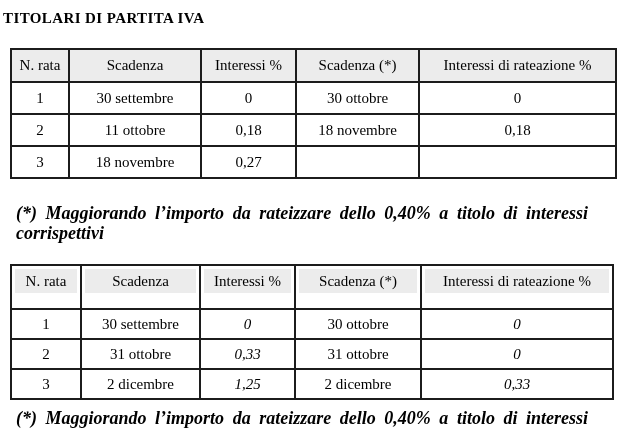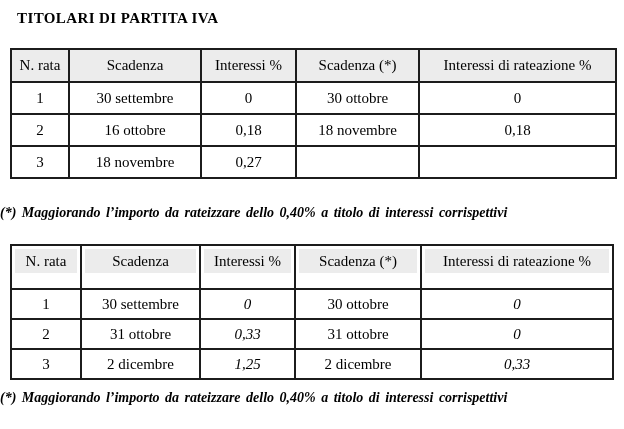--- a/index.html
+++ b/index.html
@@ -14,21 +14,21 @@
   }
   .page {
     position: relative;
     width: 624px;
     height: 429px;
   }
   .doc-title {
     font-weight: bold;
     font-size: 15px;
     letter-spacing: 0.4px;
-    margin-left: 17px;
+    margin-left: 3px;
     white-space: nowrap;
   }
   .title-1 { padding-top: 10px; }
   .title-2 { margin-top: 17px; }
 
   table.rate-table {
     border-collapse: collapse;
     table-layout: fixed;
     margin-left: 10px;
     border: 2px solid #1c1c1c;
@@ -64,23 +64,24 @@
     width: 100%;
   }
   table.t2 td { height: 22px; }
 
   td.val { font-weight: bold; }
   table.t2 td.val { font-style: italic; }
 
   .footnote {
     font-weight: bold;
     font-style: italic;
-    font-size: 14px;
+    font-size: 18px;
     line-height: 20px;
     width: 572px;
+    margin-left: 16px;
     text-align: justify;
     word-spacing: 2px;
   }
   .footnote-1 { margin-top: 24px; }
   .footnote-2 { margin-top: 8px; }
 </style>
 </head>
 <body>
 
 <div class="page">
@@ -107,21 +108,21 @@
     <tbody>
       <tr>
         <td>1</td>
         <td>30 settembre</td>
         <td class="val">0</td>
         <td>30 ottobre</td>
         <td class="val">0</td>
       </tr>
       <tr>
         <td>2</td>
-        <td>16 ottobre</td>
+        <td>11 ottobre</td>
         <td class="val">0,18</td>
         <td>18 novembre</td>
         <td class="val">0,18</td>
       </tr>
       <tr>
         <td>3</td>
         <td>18 novembre</td>
         <td class="val">0,27</td>
         <td></td>
         <td class="val"></td>

